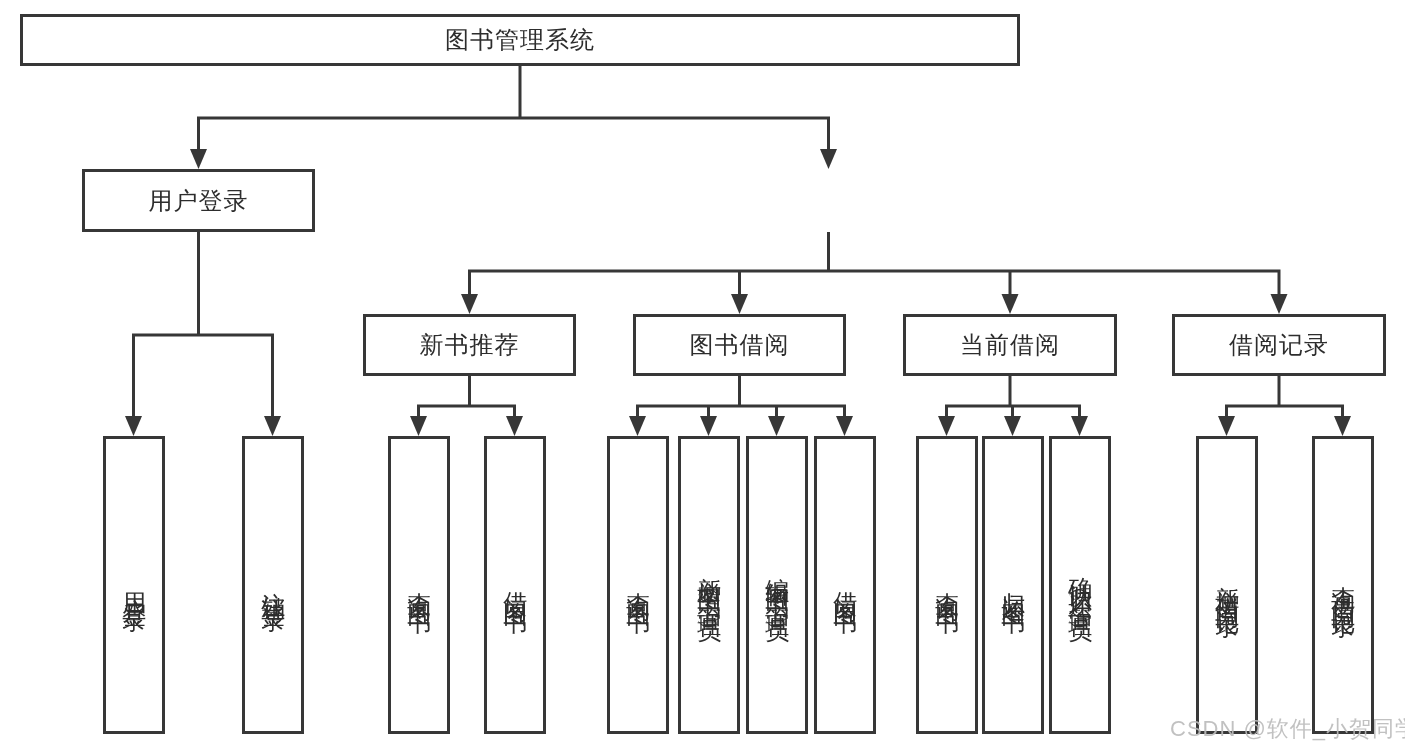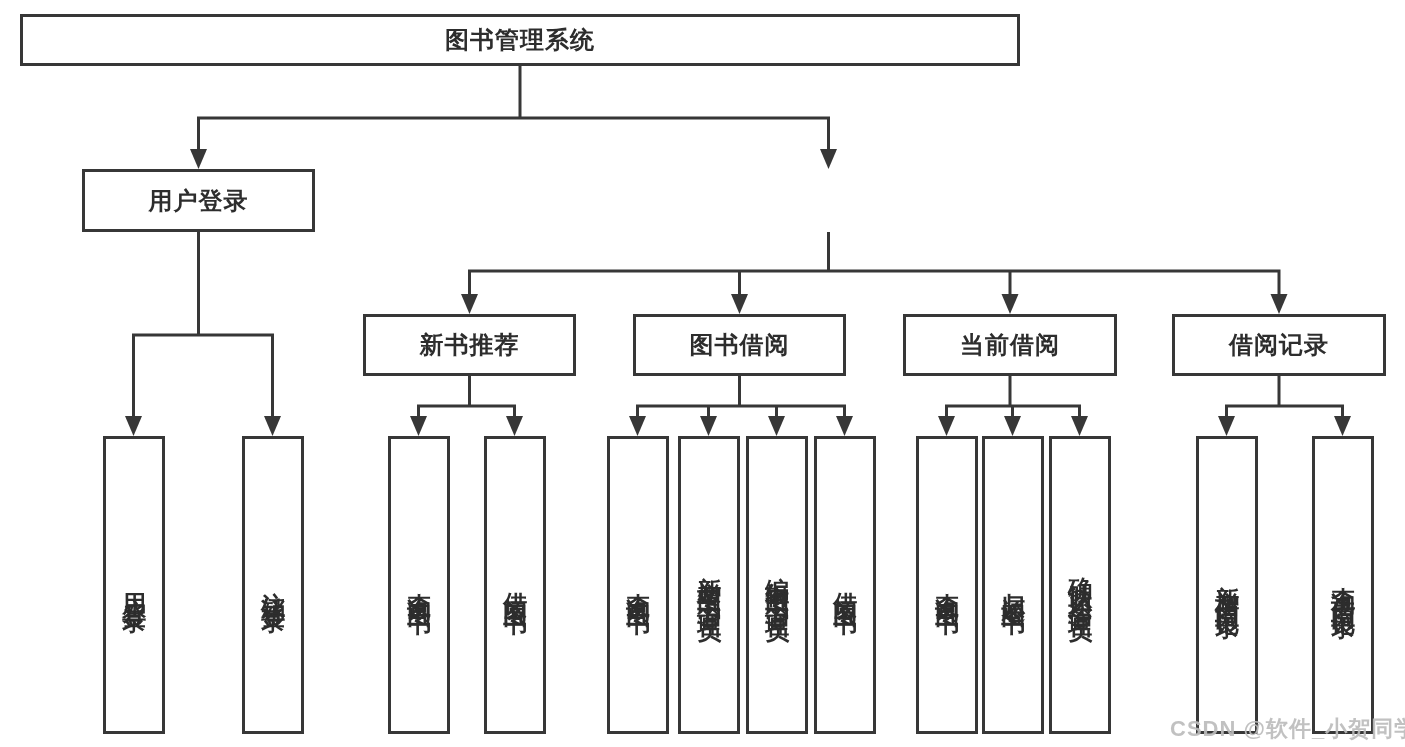--- a/index.html
+++ b/index.html
@@ -7,21 +7,20 @@
     padding: 0;
     background: #ffffff;
     font-family: "Liberation Sans", "DejaVu Sans", sans-serif;
   }
   .stage {
     position: relative;
     width: 1405px;
     height: 747px;
     background: #ffffff;
     overflow: hidden;
-    font-weight: bold;
   }
   .connectors {
     position: absolute;
     left: 0;
     top: 0;
     width: 1405px;
     height: 747px;
     z-index: 1;
   }
   .box {

